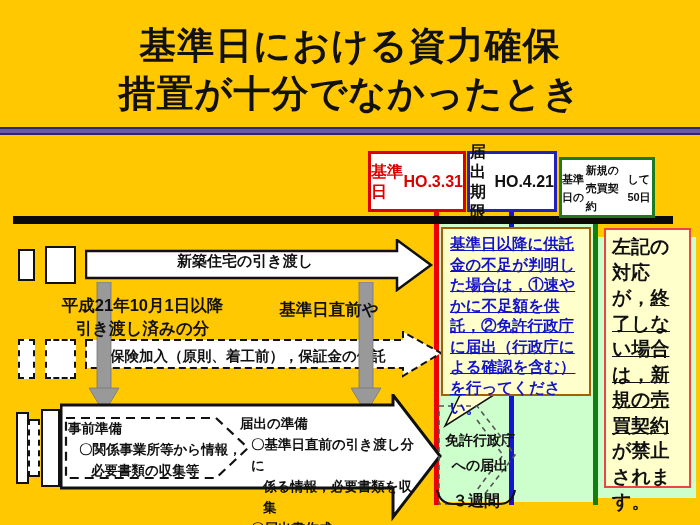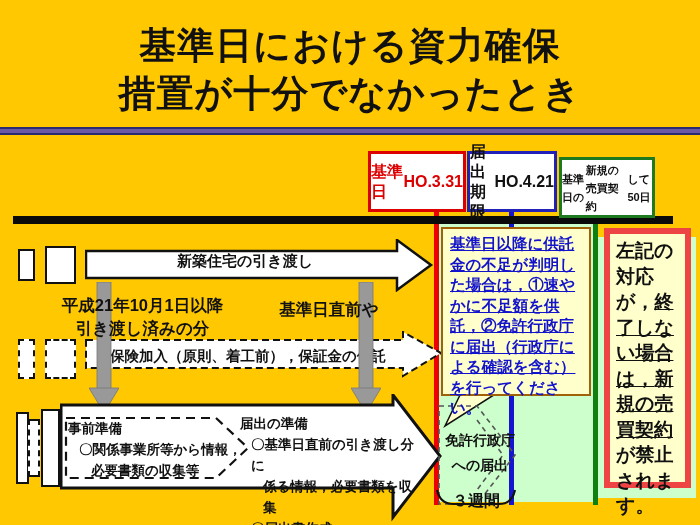--- a/index.html
+++ b/index.html
@@ -39,21 +39,21 @@
   .ind1{padding-left:11px;}
   .ind2{padding-left:23px;}
   #submission-label{left:424px;top:428px;width:112px;font-size:14px;line-height:25px;}
   #duration-label{left:438px;top:491px;width:76px;font-size:16px;}
   
   #callout{left:441px;top:227px;width:150px;height:169px;background:#FFFFCC;border:2px solid #a16207;
            padding:5px 7px;box-sizing:border-box;font-size:15.5px;line-height:20.5px;color:#1313CC;
            word-break:break-all;}
   #callout u{text-decoration-color:#1313CC;}
   
-  #warnbox{left:604px;top:228px;width:87px;height:260px;background:#FFFFCC;border:6px solid #ef4444;
+  #warnbox{left:604px;top:228px;width:87px;height:260px;background:#FFFFCC;border:2px solid #ef4444;
            padding:4px 6px;box-sizing:border-box;font-size:19px;line-height:25.5px;word-break:break-all;}
   svg{display:block;}
 </style>
 </head>
 <body>
 
 <div id="slide">
 
   <div class="abs ctr" id="title">
     <div>基準日における資力確保</div>

